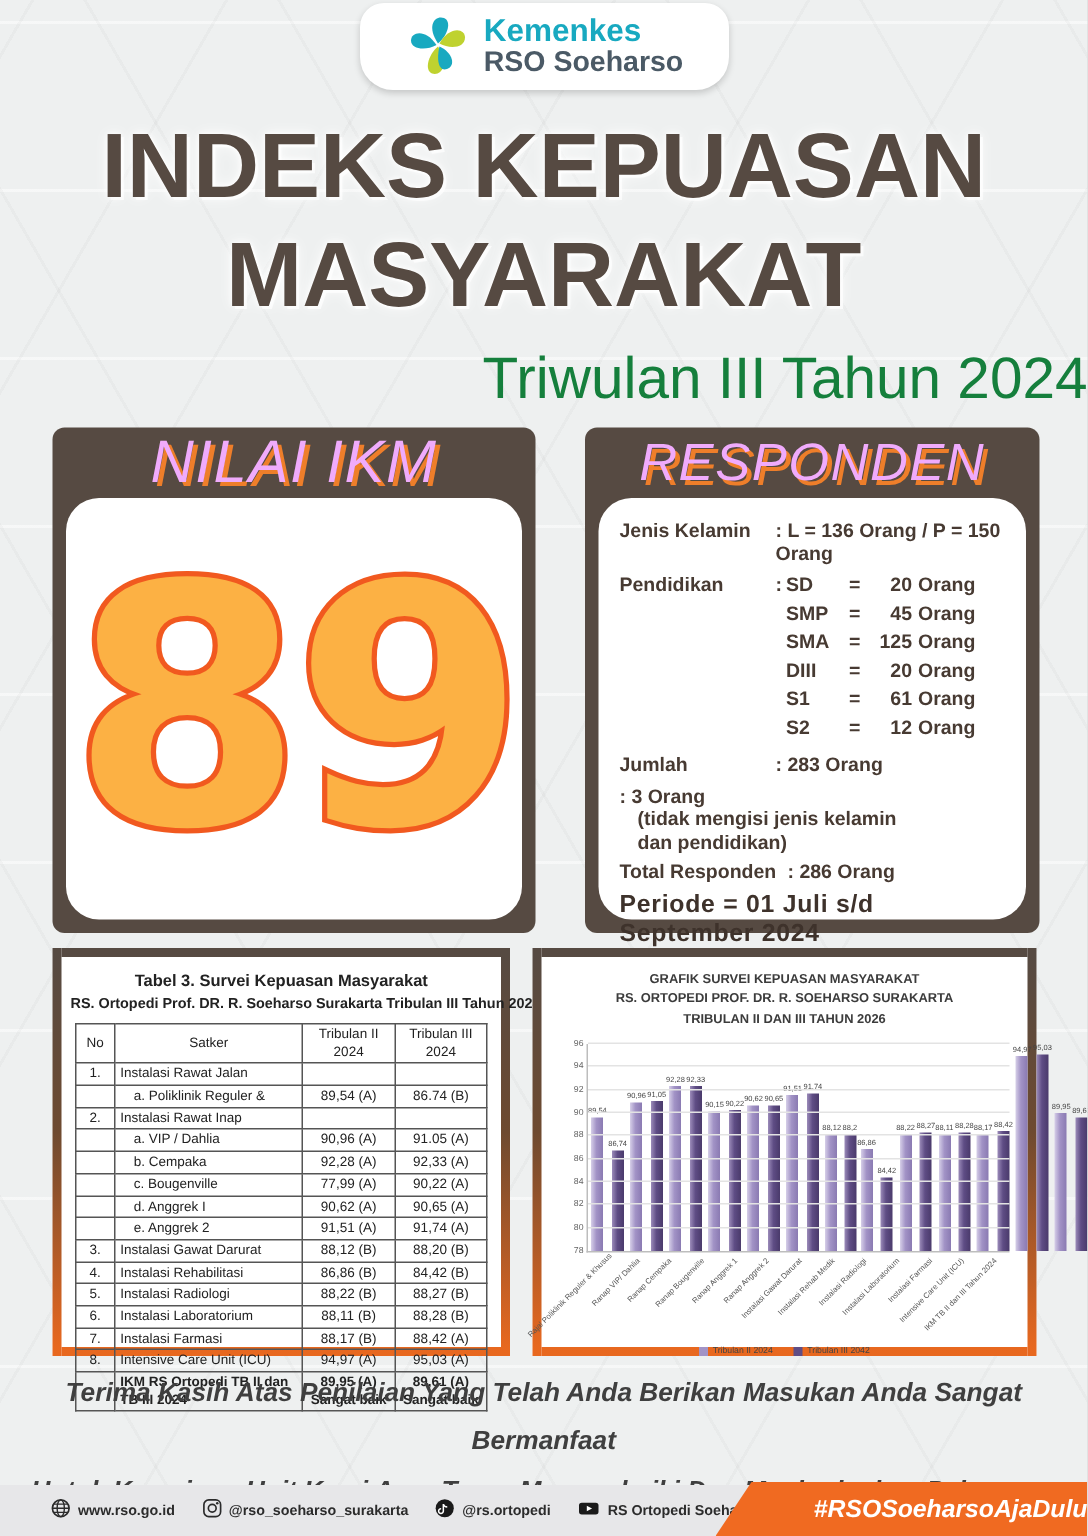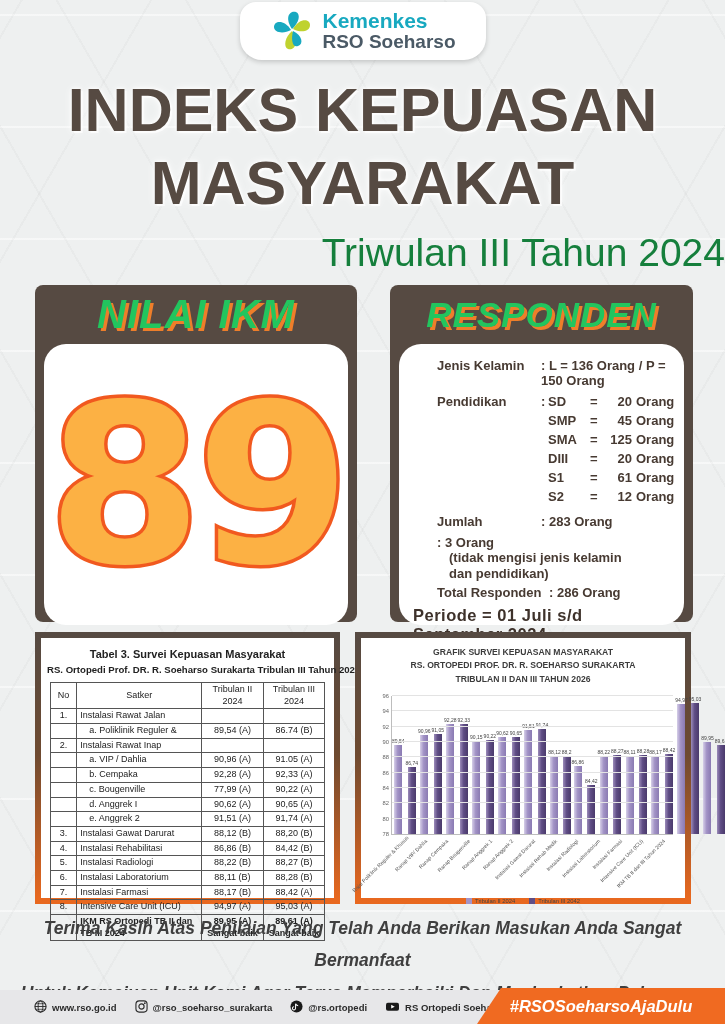--- a/index.html
+++ b/index.html
@@ -19,32 +19,32 @@
   
   .title{position:absolute;top:74px;left:0;width:100%;text-align:center;
     font-weight:800;color:#564a42;font-size:61px;line-height:73px;letter-spacing:0px;
     text-shadow:0 0 4px #fff,0 0 10px rgba(255,255,255,.9),2px 2px 0 rgba(255,255,255,.7);}
   .subtitle{position:absolute;top:231px;left:0;width:100%;text-align:right;
     font-weight:400;color:#157f3c;font-size:39px;}
   
   .box{position:absolute;top:285px;background:#564a42;border-radius:8px;padding:0 9px 9px;box-sizing:border-box;}
   .box.nilai{left:35px;width:322px;height:337px;}
   .box.resp{left:390px;width:303px;height:337px;}
-  .box-header{height:59px;display:flex;align-items:center;justify-content:center;
-    color:#22c55e;font-style:italic;font-weight:700;letter-spacing:1px;
+  .box-header{height:47px;display:flex;align-items:center;justify-content:center;
+    color:#f0abfc;font-style:italic;font-weight:400;letter-spacing:1px;
     text-shadow:3px 3px 0 #ee7e2a;}
   .box.nilai .box-header{font-size:40px;}
   .box.resp .box-header{font-size:35px;}
   .box-body{background:#fff;border-radius:22px;height:calc(100% - 47px);box-sizing:border-box;}
   .nilai-body{display:flex;align-items:center;justify-content:center;}
   .big-num{font-family:"DejaVu Sans",sans-serif;font-weight:800;font-size:222px;line-height:1;
     color:#fcb144;-webkit-text-stroke:7px #f1591f;paint-order:stroke fill;letter-spacing:-6px;}
   .resp-body{padding:14px 12px 10px 14px;display:flex;flex-direction:column;
     font-size:13px;font-weight:bold;color:#473a32;}
-  .resp-row{display:flex;margin-bottom:6px;margin-left:24px;}
+  .resp-row{display:flex;margin-bottom:6px;}
   .resp-label{width:104px;flex:none;}
   .resp-value{flex:1;}
   .pend-row{display:flex;height:19px;}
   .pend-colon{width:7px;}
   .pend-name{width:42px;}
   .pend-eq{width:16px;}
   .pend-num{width:26px;text-align:right;}
   .pend-unit{margin-left:4px;}
   .lain-note{margin-left:12px;line-height:1.25;}
   .periode{margin-top:auto;font-size:16.5px;font-weight:800;color:#3e322b;letter-spacing:.5px;}
@@ -84,21 +84,21 @@
   
   .thanks{position:absolute;top:912px;left:20px;right:20px;text-align:center;
     font-style:italic;font-weight:bold;color:#3f3f3f;font-size:17.5px;line-height:1.85;}
   
   .footer{position:absolute;left:0;bottom:0;width:725px;height:34px;background:#e7e7e9;
     display:flex;align-items:center;}
   .footer-items{display:flex;align-items:center;gap:18px;margin-left:34px;}
   .footer-item{display:flex;align-items:center;gap:5px;font-size:9.5px;font-weight:bold;color:#2b2b2b;white-space:nowrap;}
   .ribbon{position:absolute;right:0;top:-2px;height:36px;width:248px;background:#f06a21;
     clip-path:polygon(24px 0,100% 0,100% 100%,0 100%);
-    display:flex;align-items:center;justify-content:center;
+    display:flex;align-items:center;justify-content:flex-end;
     color:#fff;font-style:italic;font-weight:800;font-size:16.5px;}
   .icon-svg{display:block;}
 </style>
 </head>
 <body>
 
 <div class="poster">
 
   <div class="logo-pill">
     <svg class="icon-svg" width="44" height="44" viewBox="0 0 44 44">

